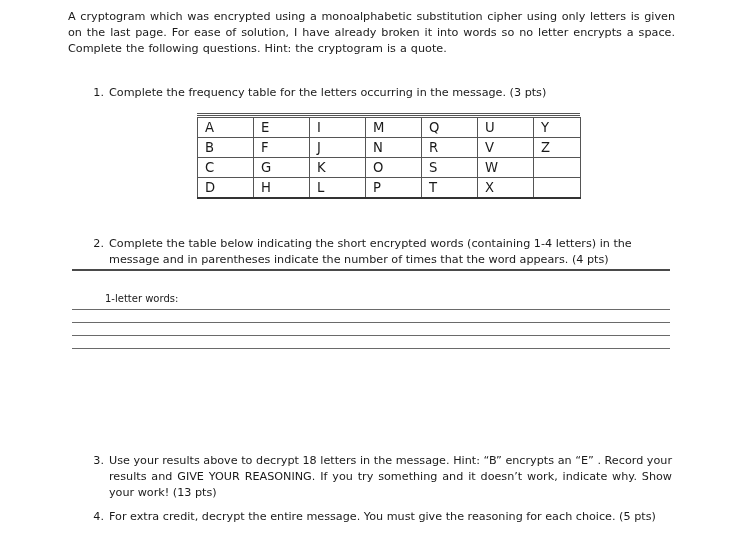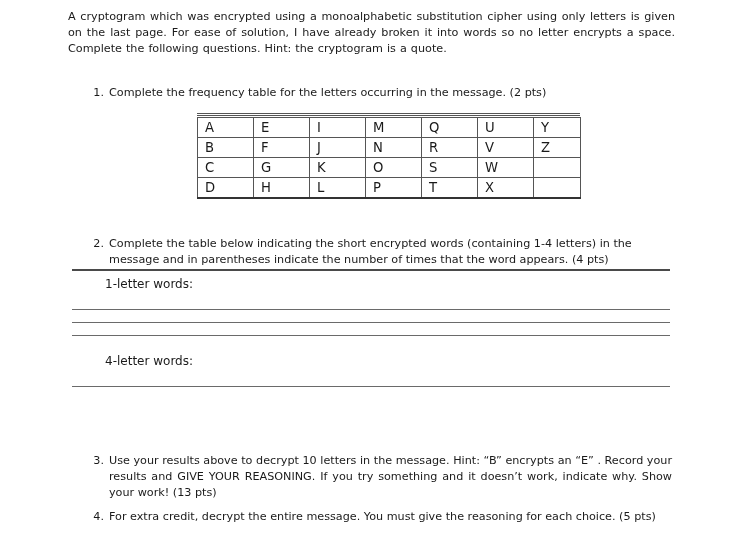--- a/index.html
+++ b/index.html
@@ -120,39 +120,39 @@
     height: 1px;
     background: #6a6a6a;
   }
   .wrow {
     height: 38px;
     position: relative;
   }
   .wrow .wlabel {
     position: absolute;
     left: 33px;
-    bottom: 18px;
-    font-size: 12px;
+    bottom: 3px;
+    font-size: 10px;
     line-height: 14px;
     white-space: nowrap;
   }
   .wgap {
     height: 12px;
   }
 </style>
 </head>
 <body>
 
 <div class="page">
 
   <div class="intro">A cryptogram which was encrypted using a monoalphabetic substitution cipher using only letters is given on the last page.  For ease of solution, I have already broken it into words so no letter encrypts a space.  Complete the following questions. Hint: the cryptogram is a quote.</div>
 
   <div class="qitem" id="q1">
     <span class="qnum">1.</span>
-    <span class="qbody">Complete the frequency table for the letters occurring in the message.  (2 pts)</span>
+    <span class="qbody">Complete the frequency table for the letters occurring in the message.  (3 pts)</span>
   </div>
 
   <div class="freq-table-wrap">
     <div class="freq-rule-top"></div>
     <div class="freq-rule-top2"></div>
     <table class="freq">
       <colgroup>
         <col class="c1">
           <col class="c2">
           <col class="c3">
@@ -214,29 +214,26 @@
     </div>
     <div class="wrule thin"></div>
     <div class="wgap"></div>
 
     <div class="wrule thin"></div>
     <div class="wgap"></div>
 
     <div class="wrule thin"></div>
     <div class="wgap"></div>
 
-    <div class="wrow">
-      <span class="wlabel">4-letter words:</span>
-    </div>
     <div class="wrule thin"></div>
   </div>
 
   <div class="qitem" id="q3">
     <span class="qnum">3.</span>
-    <span class="qbody">Use your results above to decrypt 10 letters in the message.  Hint:  “B” encrypts an “E” . Record your results and GIVE YOUR REASONING. If you try something and it doesn’t work, indicate why.  Show your work!  (13 pts)</span>
+    <span class="qbody">Use your results above to decrypt 18 letters in the message.  Hint:  “B” encrypts an “E” . Record your results and GIVE YOUR REASONING. If you try something and it doesn’t work, indicate why.  Show your work!  (13 pts)</span>
   </div>
 
   <div class="qitem" id="q4">
     <span class="qnum">4.</span>
     <span class="qbody">For extra credit, decrypt the entire message.  You must give the reasoning for each choice.  (5 pts)</span>
   </div>
 
 </div>
 
 </body></html>

